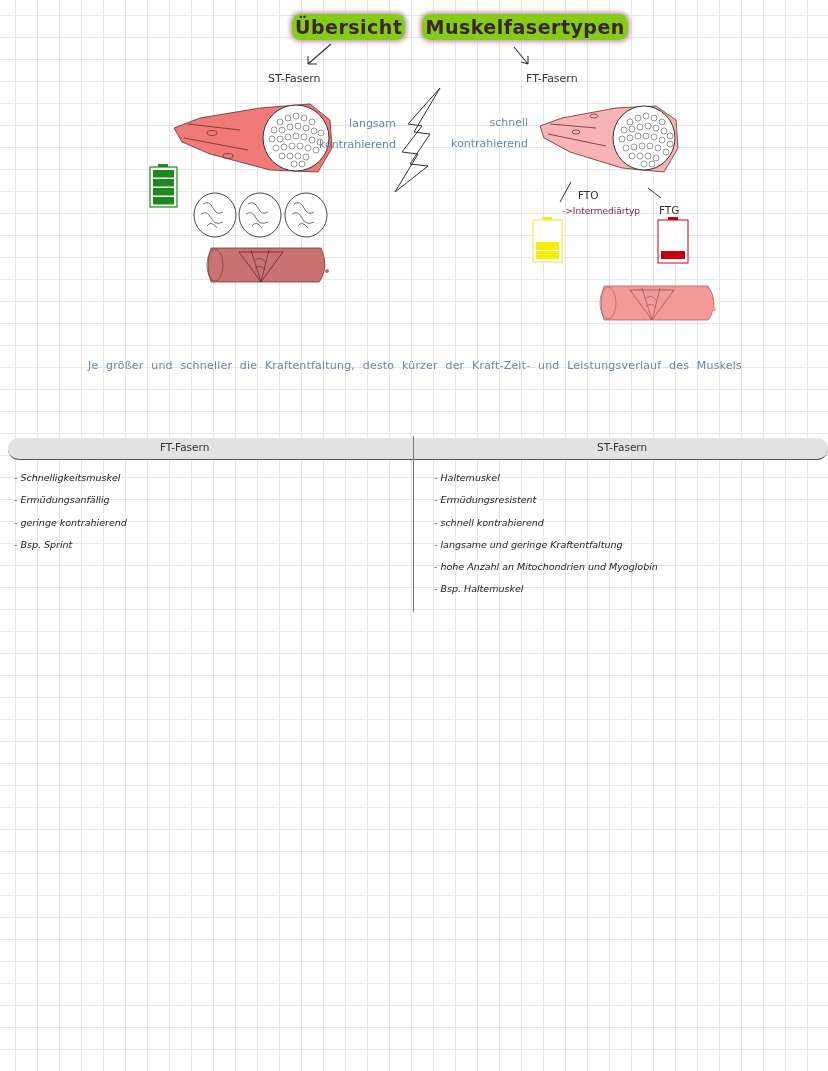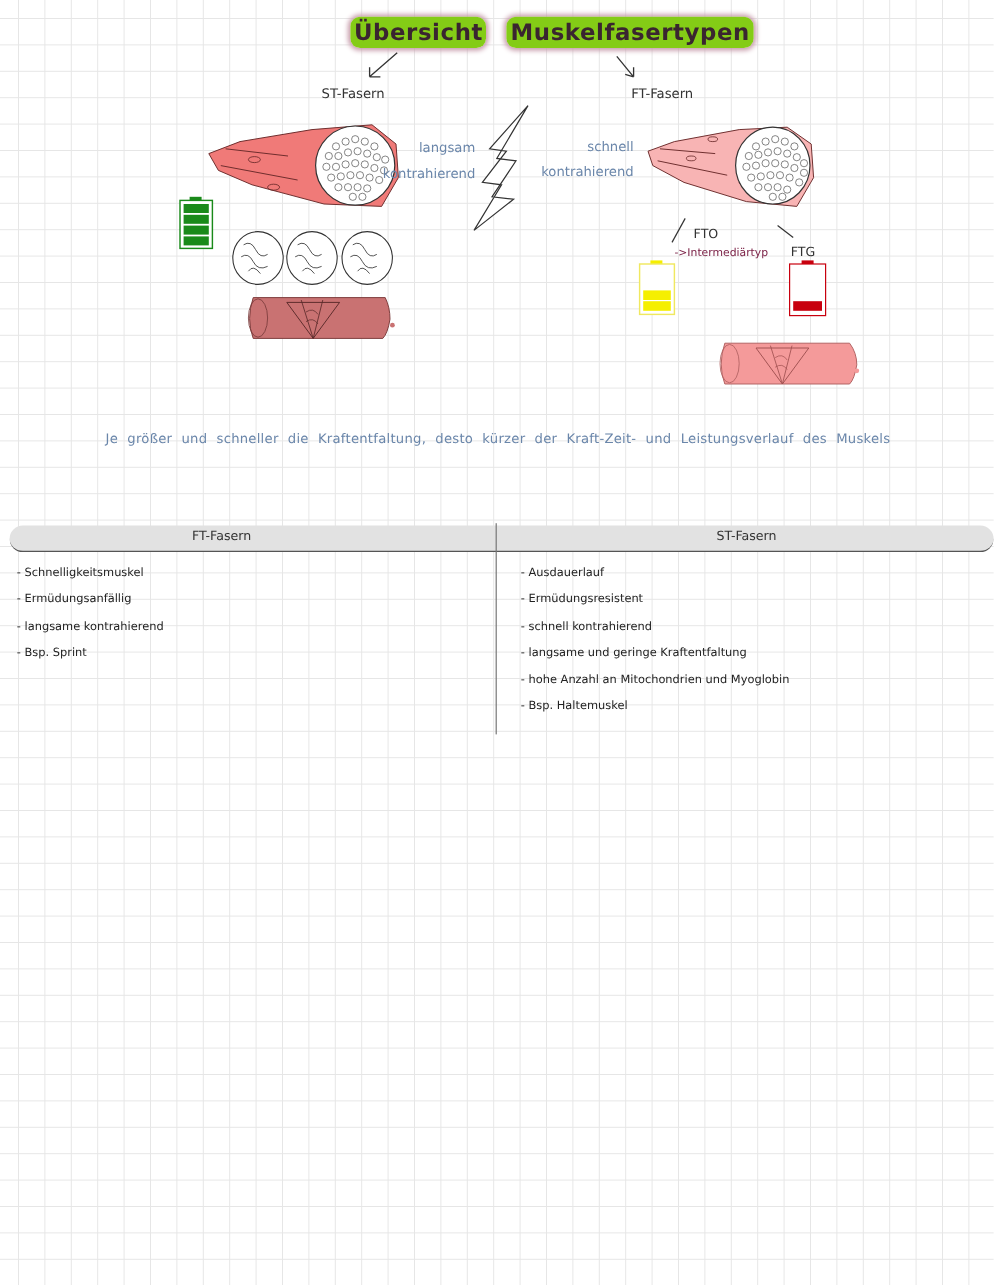--- a/index.html
+++ b/index.html
@@ -30,21 +30,21 @@
   .sentence { font-size:11px; color:#6a86aa; white-space:nowrap; left:72px; top:359px; word-spacing:4px; letter-spacing:0.2px;margin-left:16px; }
   .table-wrap { left:8px; top:436px; width:820px; height:180px; }
   .thead {
     position:absolute; left:0; top:2px; width:820px; height:21px;
     background:#e2e2e2; border-radius:11px 11px 11px 11px;
     border-bottom:1px solid #555;
   }
   .thead .h { position:absolute; top:3px; font-size:10.5px; color:#333; }
   .divider { position:absolute; left:405px; top:0; width:1px; height:176px; background:#777; }
   .list { position:absolute; top:34px; margin:0; padding:0; list-style:none; font-size:9.5px; color:#222; }
-  .list li { height:22.3px; line-height:16px; white-space:nowrap; }
+  .list li { height:22.3px; line-height:16px; white-space:nowrap;font-style:italic; }
   svg { position:absolute; overflow:visible; }
 </style>
 </head>
 <body>
 
 <div class="abs title">
   <span class="hl">Übersicht</span><span class="hl">Muskelfasertypen</span>
 </div>
 
 <svg style="left:300px;top:40px;width:40px;height:30px;">
@@ -225,24 +225,24 @@
 
 <div class="abs table-wrap">
   <div class="thead">
     <div class="h" style="left:152px;">FT-Fasern</div>
     <div class="h" style="left:589px;">ST-Fasern</div>
   </div>
   <div class="divider"></div>
   <ul class="list" style="left:6px;">
     <li>- Schnelligkeitsmuskel</li>
     <li>- Ermüdungsanfällig</li>
-    <li>- langsame kontrahierend</li>
+    <li>- geringe kontrahierend</li>
     <li>- Bsp. Sprint</li>
   </ul>
   <ul class="list" style="left:426px;">
-    <li>- Ausdauerlauf</li>
+    <li>- Haltemuskel</li>
     <li>- Ermüdungsresistent</li>
     <li>- schnell kontrahierend</li>
     <li>- langsame und  geringe Kraftentfaltung</li>
     <li>- hohe Anzahl an  Mitochondrien  und Myoglobin</li>
     <li>- Bsp. Haltemuskel</li>
   </ul>
 </div>
 
 </body></html>

